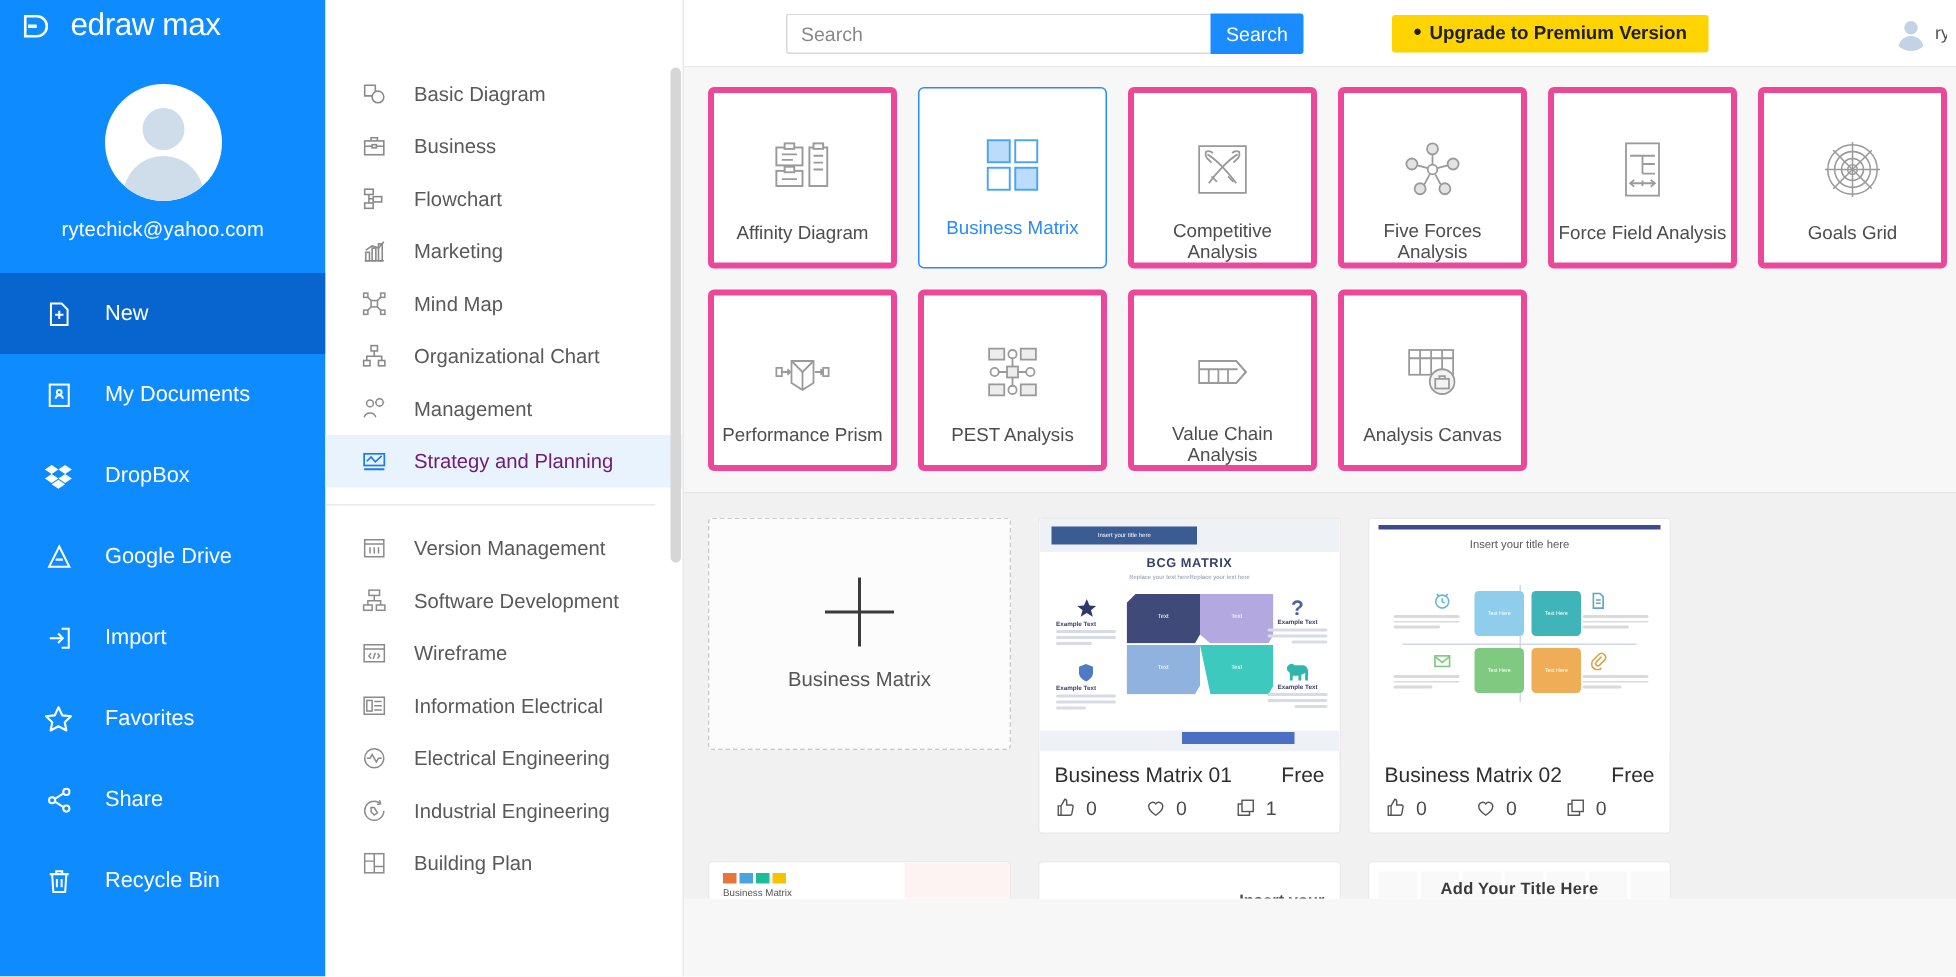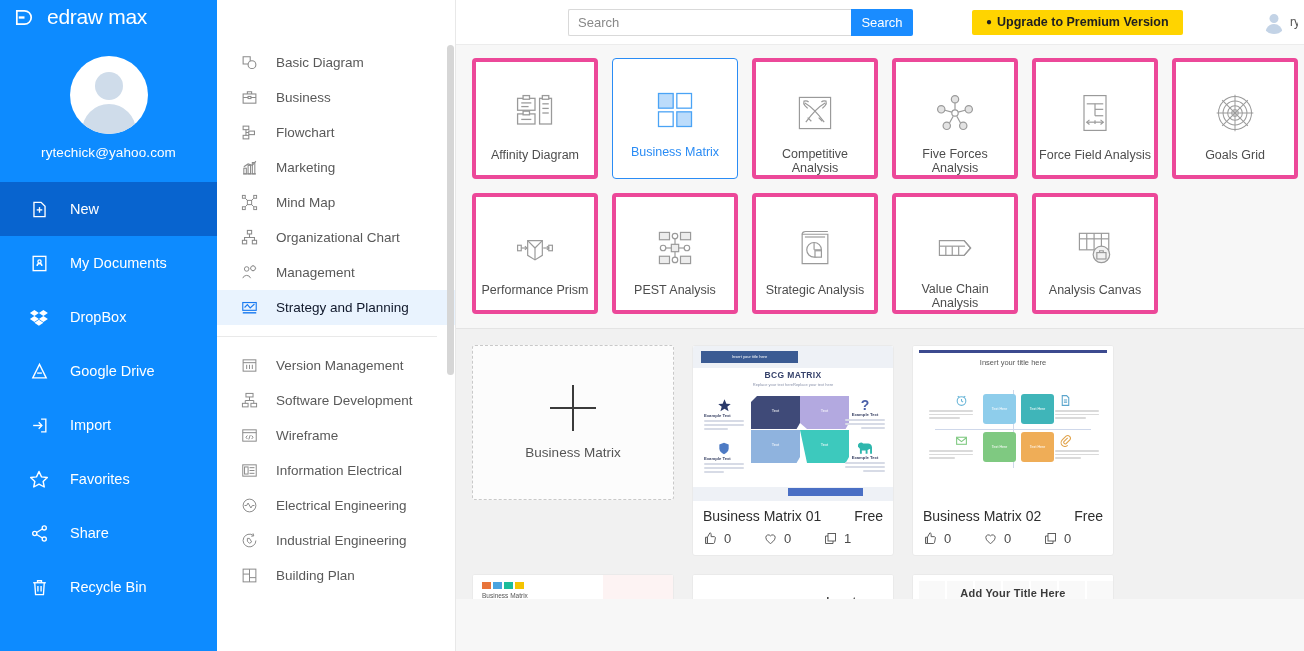--- a/index.html
+++ b/index.html
@@ -61,40 +61,40 @@
     border-right: 1px solid #e8e8e8;
   }
   .catpanel-inner { position: absolute; inset: 0; padding-top: 45px; }
   .cat-group { }
   .cat-item {
     height: 35px; display: flex; align-items: center; gap: 17px;
     padding-left: 22px; cursor: pointer;
     font-size: 13.5px; color: #595959;
   }
   .cat-item .ci-icon { width: 20px; height: 20px; display:flex; align-items:center; justify-content:center; color:#8a8a8a; }
-  .cat-item.active { background: #e9f3fe; color: #0f172a; }
+  .cat-item.active { background: #e9f3fe; color: #701a75; }
   .cat-item.active .ci-icon { color: #1a7af0; }
   .cat-sep { height: 1px; background: #e9e9e9; margin: 11px 18px 11px 0; }
   .cat-scroll {
     position: absolute; right: 1px; top: 45px; width: 7px; bottom: 0;
     background: transparent;
   }
   .cat-scroll .thumb {
     position: absolute; top: 0; left: 0; width: 7px; height: 330px;
     background: #d6d6d6; border-radius: 4px;
   }
 
   
   .main { flex: 1 1 auto; height: 651px; position: relative; background: #f7f7f7; }
 
   .topbar {
     height: 45px; background: #ffffff; display: flex; align-items: center;
     position: relative; border-bottom: 1px solid #ececec;
   }
-  .search-wrap { margin-left: 112px; display: flex; align-items: center; }
+  .search-wrap { margin-left: 68px; display: flex; align-items: center; }
   .search-input {
     width: 283px; height: 27px; border: 1px solid #d9d9d9; border-right: none;
     padding: 0 9px; font-size: 13px; color: #333; outline: none;
     font-family: "Liberation Sans", sans-serif; background: #fff;
     border-radius: 2px 0 0 2px;
   }
   .search-input::placeholder { color: #888; }
   .search-btn {
     width: 62px; height: 27px; background: #1a8cff; color: #fff; border: none;
     font-size: 13px; cursor: pointer; font-family: "Liberation Sans", sans-serif;
@@ -672,34 +672,20 @@
                 <circle cx="37" cy="24" r="3"></circle>
               <line x1="24" y1="14" x2="24" y2="20"></line>
                 <line x1="24" y1="28" x2="24" y2="34"></line>
               <line x1="14" y1="24" x2="20" y2="24"></line>
                 <line x1="28" y1="24" x2="34" y2="24"></line>
             </svg>
           </span>
           <span class="tc-label">PEST Analysis</span>
         </div>
 
-        <div class="typecard">
-          <span class="tc-icon">
-            <svg width="44" height="44" viewBox="0 0 48 48" fill="none" stroke="currentColor" stroke-width="1.3">
-              <path d="M10 9h28v32H10z"></path>
-                <path d="M10 9c0-2 2-3 4-3h24"></path>
-                <line x1="13" y1="12" x2="35" y2="12"></line>
-              <circle cx="23" cy="26" r="8"></circle>
-                <line x1="23" y1="26" x2="23" y2="18"></line>
-                <line x1="23" y1="26" x2="31" y2="26"></line>
-              <rect x="24" y="27" width="7" height="7" fill="#fff"></rect>
-            </svg>
-          </span>
-          <span class="tc-label">Strategic Analysis</span>
-        </div>
 
         <div class="typecard">
           <span class="tc-icon">
             <svg width="44" height="44" viewBox="0 0 48 48" fill="none" stroke="currentColor" stroke-width="1.3">
               <path d="M7 16h27l7 8-7 8H7z"></path>
                 <line x1="7" y1="22" x2="35" y2="22"></line>
               <line x1="14" y1="22" x2="14" y2="32"></line>
                 <line x1="21" y1="22" x2="21" y2="32"></line>
                 <line x1="28" y1="22" x2="28" y2="32"></line>
               <path d="M34 16l7 8-7 8"></path>

